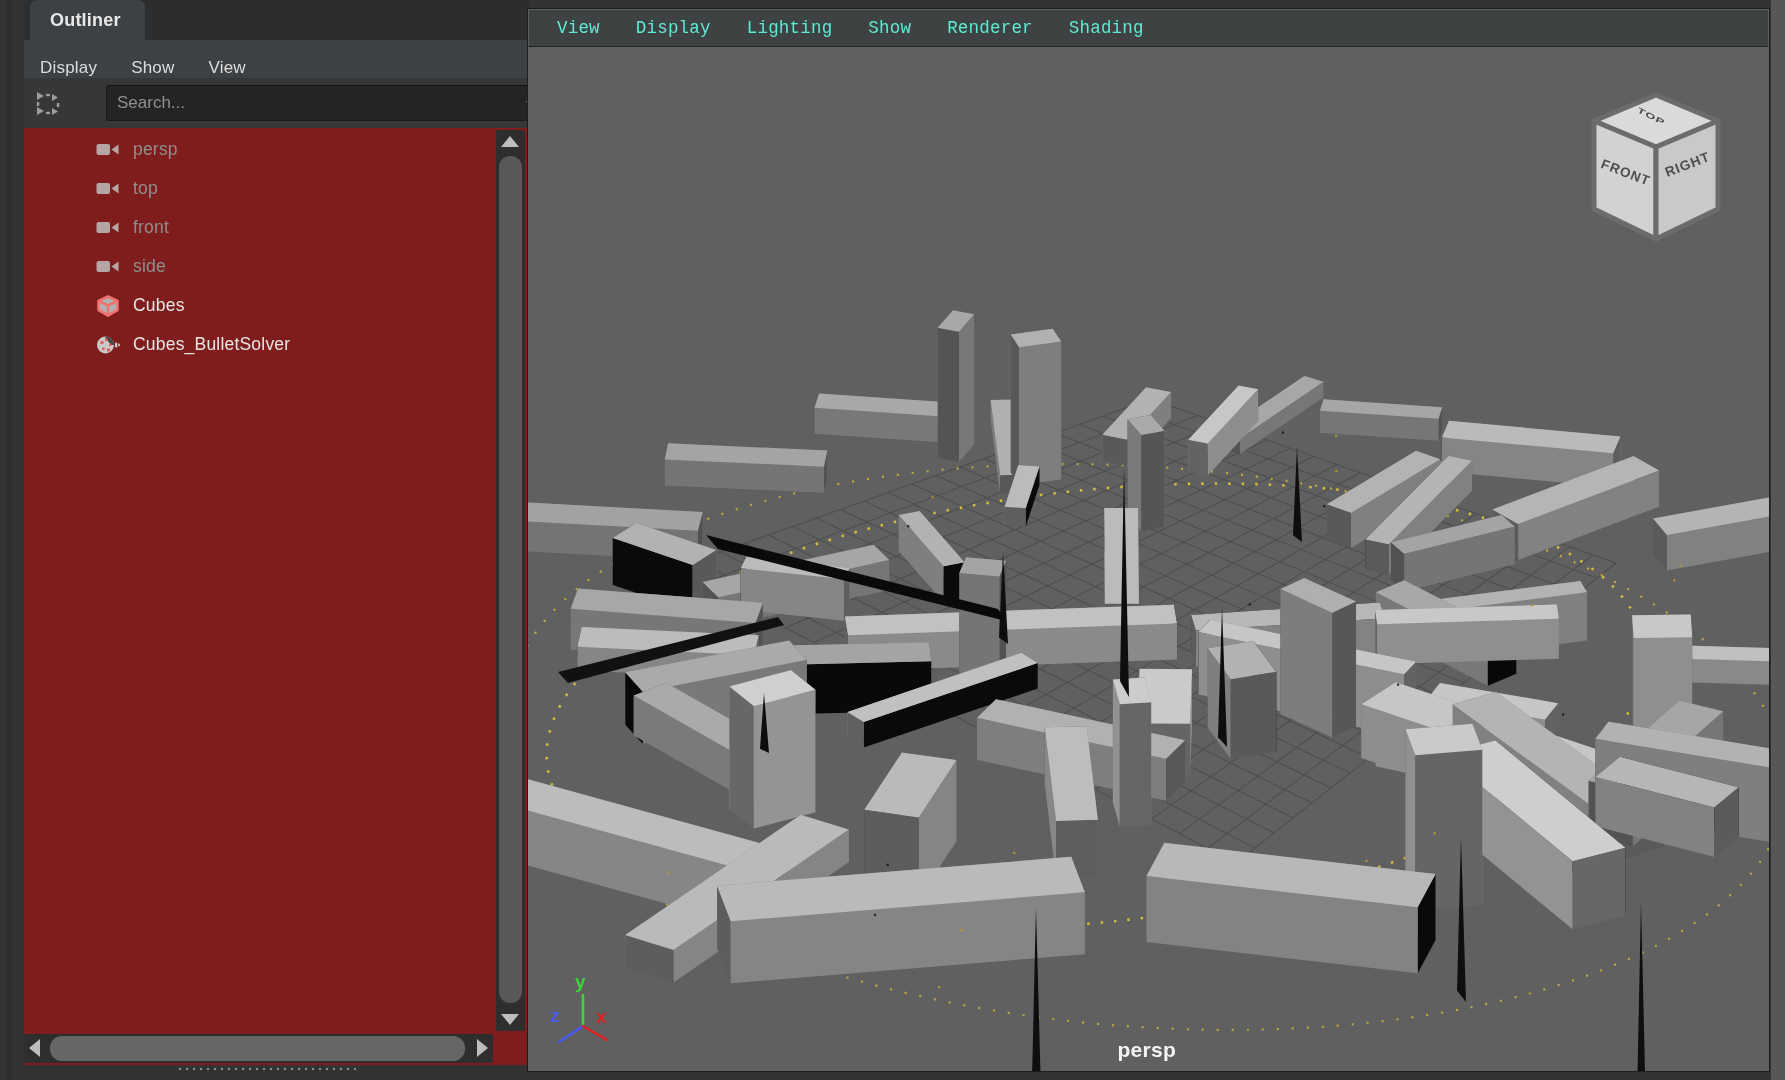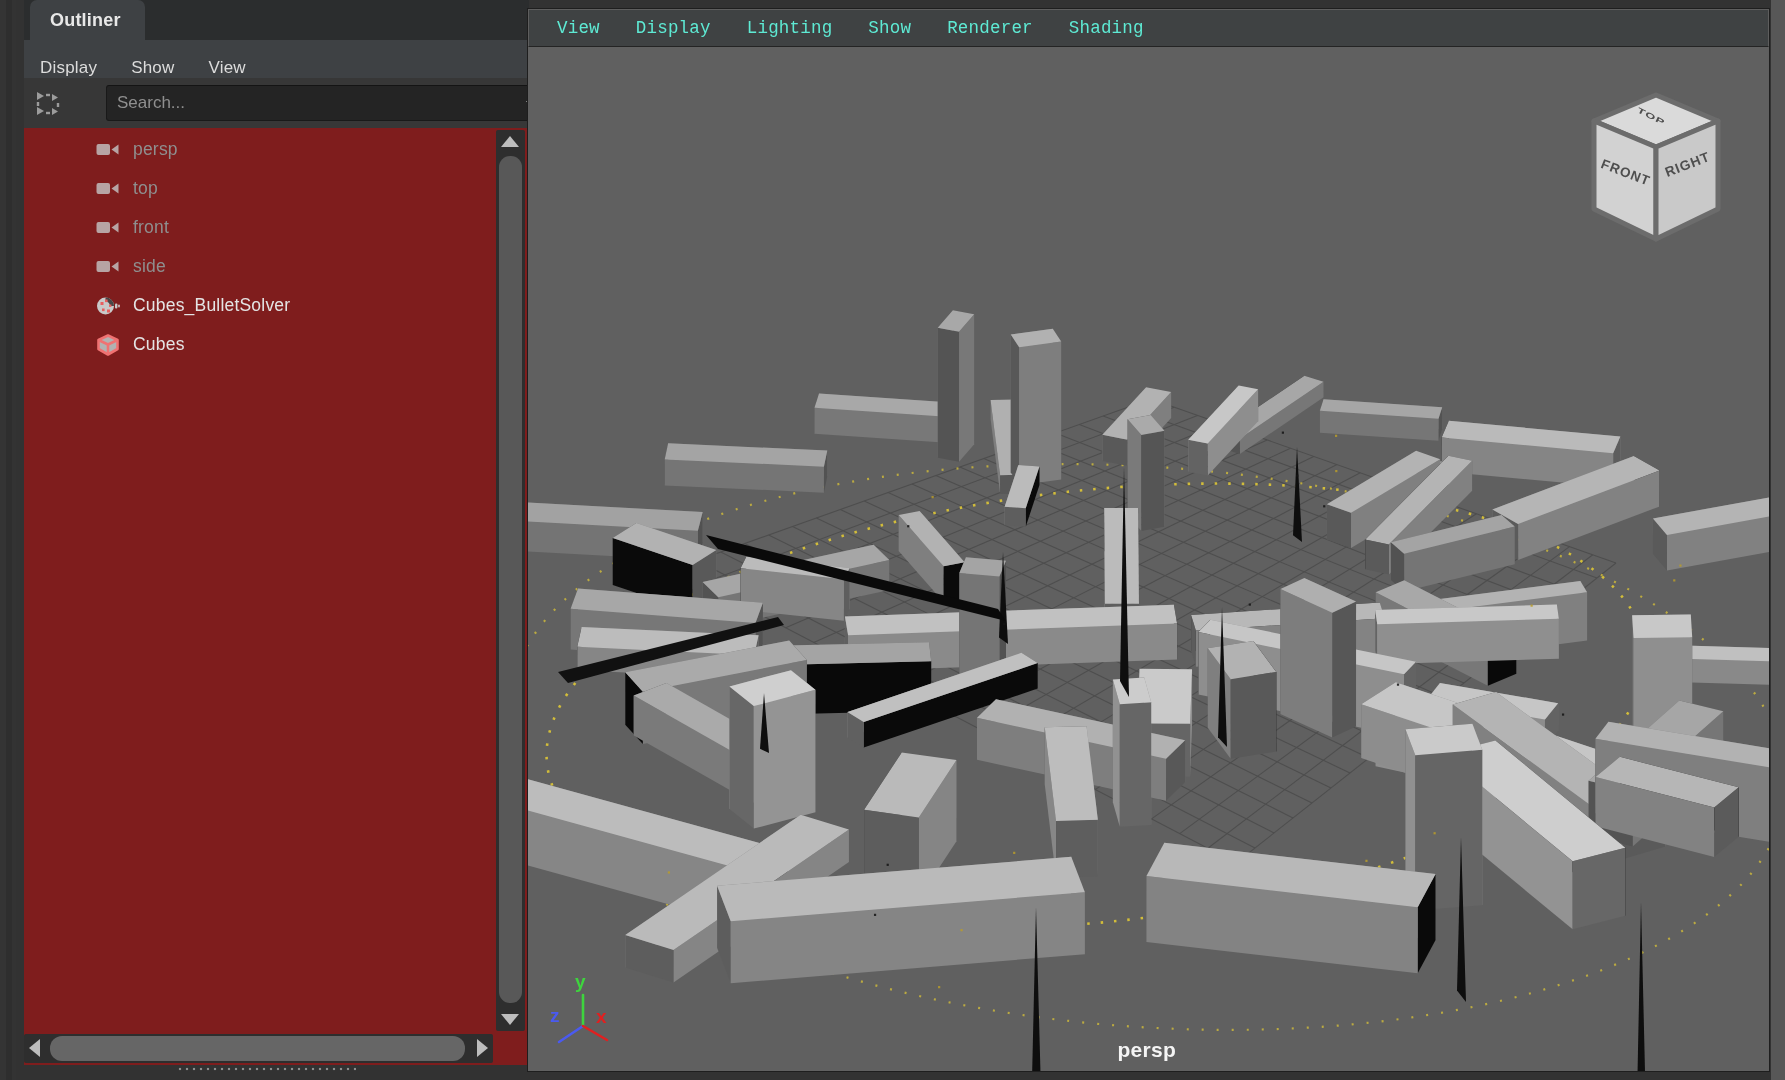--- a/index.html
+++ b/index.html
@@ -147,44 +147,44 @@
         </div>
         <div class="tree-row dim">
           <span class="obj-icon"><svg width="24" height="22" viewBox="0 0 24 22">
               <rect x="0.5" y="5" width="13.5" height="11" rx="2" fill="#c6c6c6"></rect>
               <path d="M22.5 5.5 L15.5 10.5 L22.5 15.5 Z" fill="#c6c6c6"></path>
             </svg></span>
           <span class="lbl">side</span>
         </div>
         <div class="tree-row">
           <span class="obj-icon"><svg width="24" height="22" viewBox="0 0 24 22">
+              <path d="M12 1.5 L21.5 6 V15 L12 20.5 L2.5 15 V6 Z" fill="#b2b2b2"></path>
+              <g stroke="#f07272" stroke-width="2.6" fill="none" stroke-linejoin="round">
+                <path d="M12 1.5 L21.5 6 V15 L12 20.5 L2.5 15 V6 Z"></path>
+                <path d="M2.5 6 L12 10.5 L21.5 6"></path>
+                <path d="M12 10.5 V20.5"></path>
+              </g>
+            </svg></span>
+          <span class="lbl">Cubes</span>
+        </div>
+        <div class="tree-row">
+          <span class="obj-icon"><svg width="24" height="22" viewBox="0 0 24 22">
               <circle cx="9.5" cy="11" r="8.5" fill="#c9c9c9"></circle>
               <path d="M9.5 2.5 a8.5 8.5 0 0 1 8.5 8.5 l-4 0 a4.5 4.5 0 0 0 -4.5 -4.5 Z" fill="#464646"></path>
               <g fill="#e85e5e">
                 <rect x="4.5" y="7" width="3" height="3"></rect>
                 <rect x="9" y="4.5" width="2.6" height="2.6"></rect>
                 <rect x="6" y="13.5" width="2.6" height="2.6"></rect>
                 <rect x="11" y="14.5" width="3" height="3"></rect>
                 <rect x="13" y="9.5" width="2.4" height="2.4"></rect>
               </g>
               <rect x="19" y="8.5" width="2.4" height="5" rx="1" fill="#c9c9c9"></rect>
               <rect x="22.2" y="9.5" width="1.6" height="3" rx="0.8" fill="#c9c9c9"></rect>
             </svg></span>
           <span class="lbl">Cubes_BulletSolver</span>
-        </div>
-        <div class="tree-row">
-          <span class="obj-icon"><svg width="24" height="22" viewBox="0 0 24 22">
-              <path d="M12 1.5 L21.5 6 V15 L12 20.5 L2.5 15 V6 Z" fill="#b2b2b2"></path>
-              <g stroke="#f07272" stroke-width="2.6" fill="none" stroke-linejoin="round">
-                <path d="M12 1.5 L21.5 6 V15 L12 20.5 L2.5 15 V6 Z"></path>
-                <path d="M2.5 6 L12 10.5 L21.5 6"></path>
-                <path d="M12 10.5 V20.5"></path>
-              </g>
-            </svg></span>
-          <span class="lbl">Cubes</span>
         </div>
       </div>
     <div class="vscroll">
       <span class="arr-up"></span>
       <span class="thumb"></span>
       <span class="arr-dn"></span>
     </div>
     <div class="hscroll">
       <span class="arr-l"></span>
       <span class="thumb"></span>

